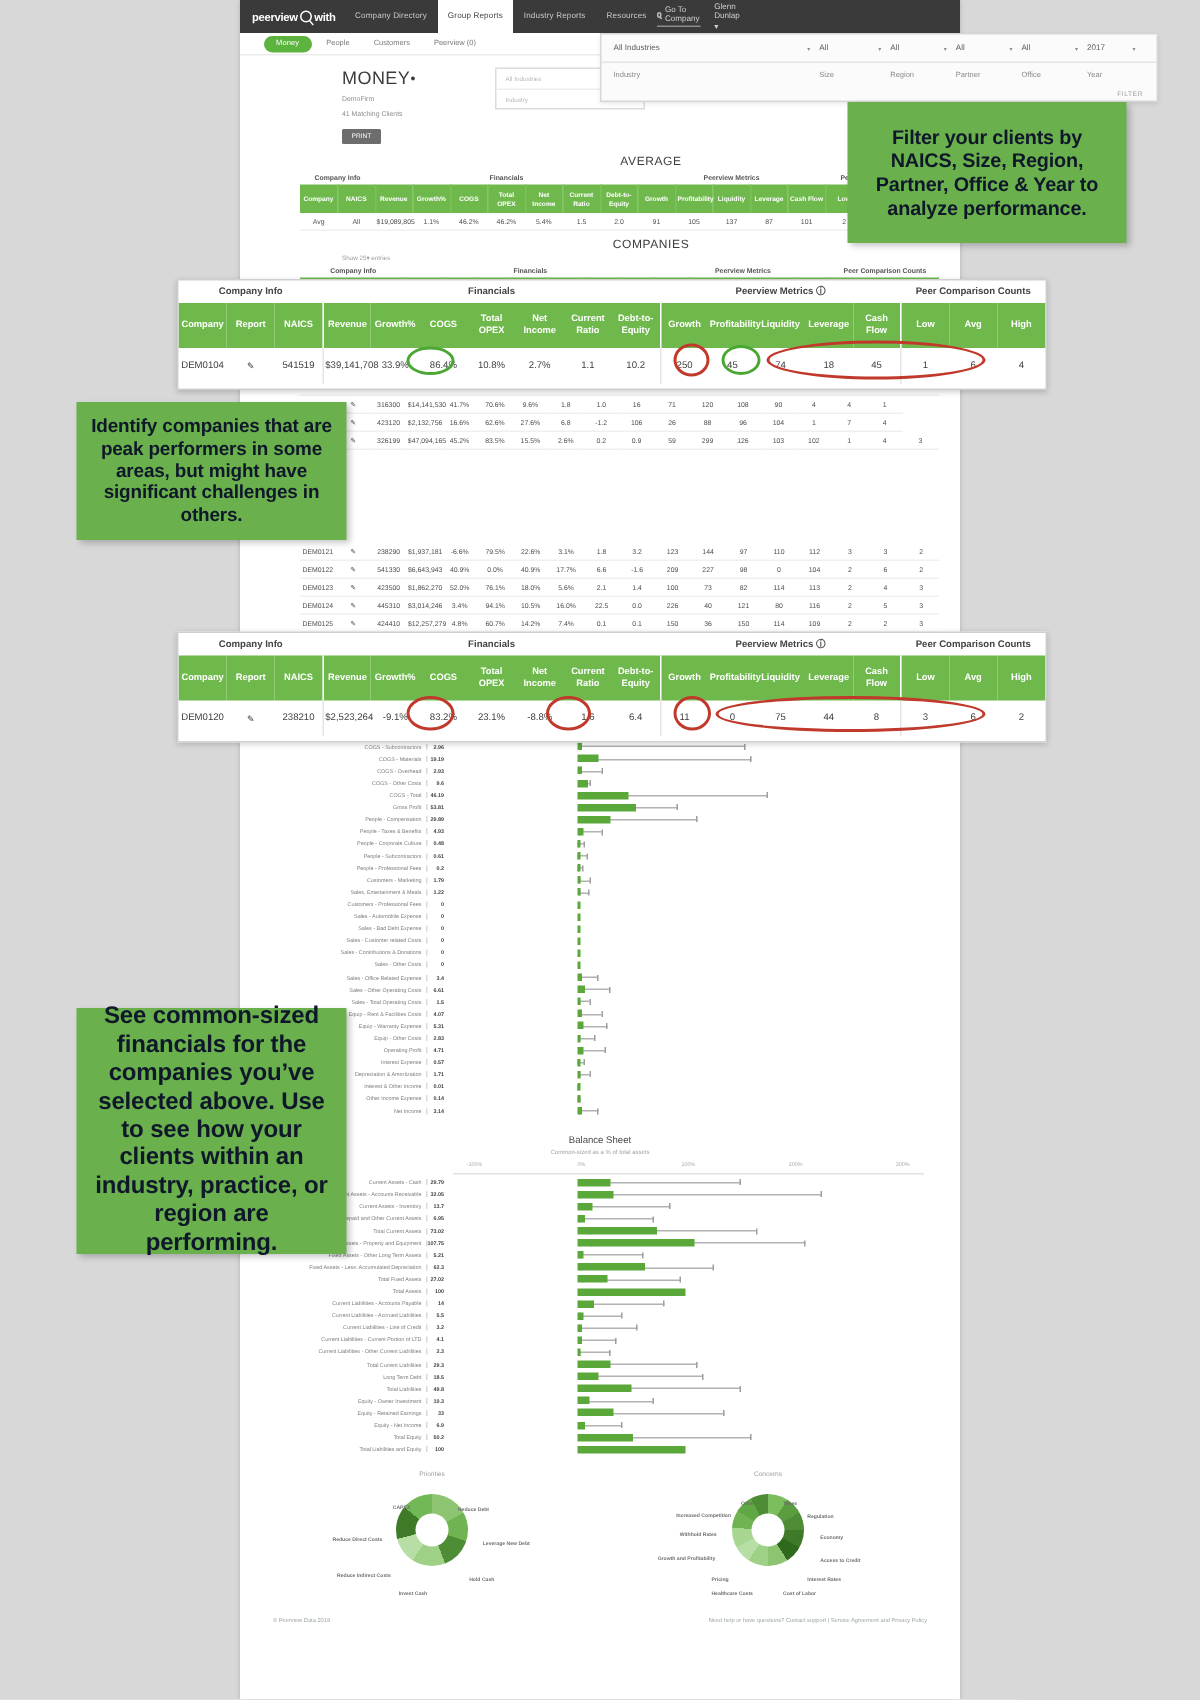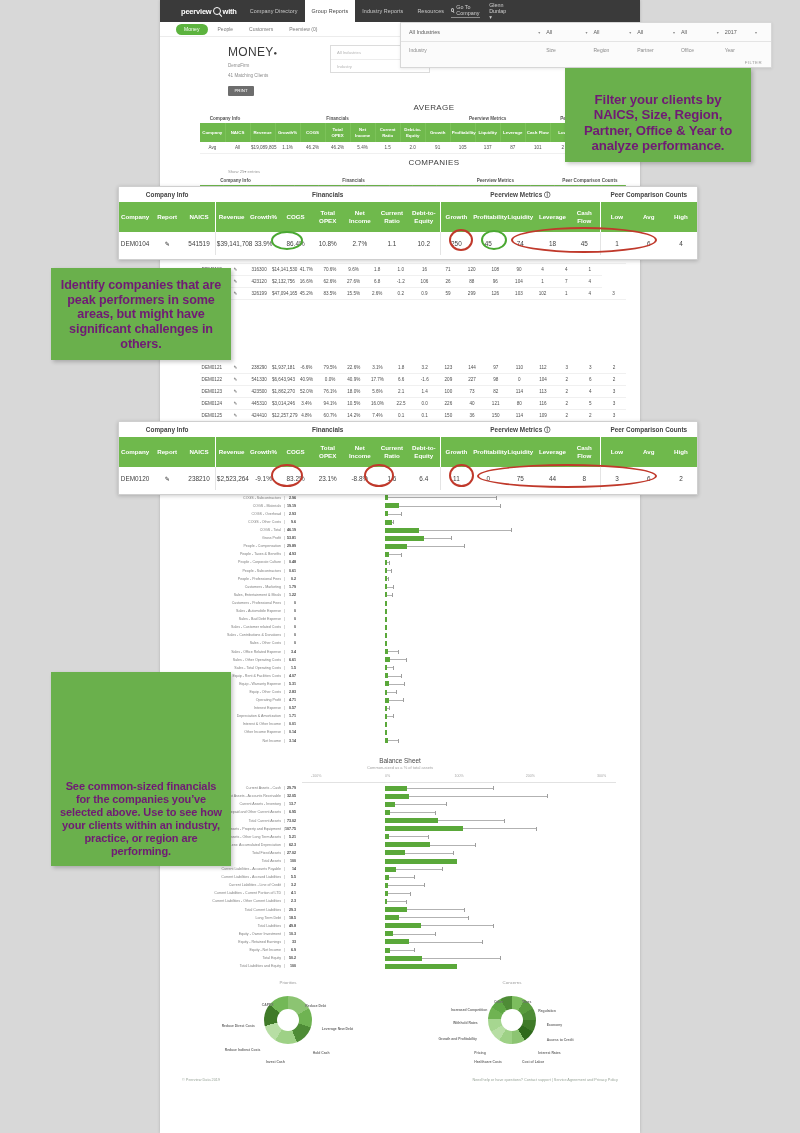--- a/index.html
+++ b/index.html
@@ -18,21 +18,21 @@
     box-shadow: 0 0 3px rgba(0,0,0,.18);
   }
 
   
   .topnav {
     height: 22px; background: #3a3a3a; display: flex; align-items: stretch;
     position: relative;
   }
   .logo {
     display: flex; align-items: center; gap: 1px;
-    padding: 0 6px 0 21px; color: #fff; font-size: 7.5px; font-weight: bold;
+    padding: 0 6px 0 8px; color: #fff; font-size: 7.5px; font-weight: bold;
     letter-spacing: -.2px;
   }
   .logo .mag { width: 8px; height: 8px; border: 1.4px solid #fff; border-radius: 50%; position: relative; margin: 0 .5px;}
   .logo .mag::after { content:""; position:absolute; width:1.4px; height:4px; background:#fff; right:-1px; bottom:-3px; transform:rotate(-40deg); }
   .navtabs { display: flex; align-items: stretch; }
   .navtab {
     display: flex; align-items: center; padding: 0 7px;
     font-size: 5.4px; color: #c9c9c9; white-space: nowrap; letter-spacing: .1px;
   }
   .navtab.active { background: #fff; color: #444; }
@@ -155,30 +155,30 @@
   .donut-title { font-size: 4.4px; color: #9b9b9b; text-align: center; margin-bottom: 2px; }
   .donut { position: absolute; left: 50%; top: 16px; transform: translateX(-50%); width: 48px; height: 48px; border-radius: 50%; }
   .donut::after { content: ""; position: absolute; left: 13px; top: 13px; width: 22px; height: 22px; background: #fff; border-radius: 50%; }
   .dlabel { position: absolute; font-size: 3.4px; color: #6f6f6f; font-weight: bold; white-space: nowrap; }
 
   
   .footer { display: flex; justify-content: space-between; padding: 6px 22px 8px 22px; font-size: 3.8px; color: #9aa69a; }
 
   
   .callout {
-    position: absolute; background: #6ab04c; color: #701a75; z-index: 20;
+    position: absolute; background: #6ab04c; color: #0f172a; z-index: 20;
     text-align: center; font-weight: bold; line-height: 1.18;
     box-shadow: 2px 2px 4px rgba(0,0,0,.22);
-    display: flex; align-items: flex-end; justify-content: center;
+    display: flex; align-items: center; justify-content: center;
     padding: 8px 6px; letter-spacing: -.1px;
   }
   #co1 { left: 565px; top: 68px;  width: 186px; height: 94px; font-size: 13.2px; }
   #co2 { left: 51px;  top: 268px; width: 180px; height: 92px; font-size: 12.6px; }
   #co3 { left: 568px; top: 510px; width: 184px; height: 108px; font-size: 13.2px; }
-  #co4 { left: 51px;  top: 672px; width: 180px; height: 194px; font-size: 11px; }
+  #co4 { left: 51px;  top: 672px; width: 180px; height: 164px; font-size: 16px; }
   #co5 { left: 568px; top: 940px; width: 184px; height: 168px; font-size: 13.2px; }
 </style>
 </head>
 <body>
 
 <div id="page">
 
   <div class="app-col">
 
     <div class="topnav">

